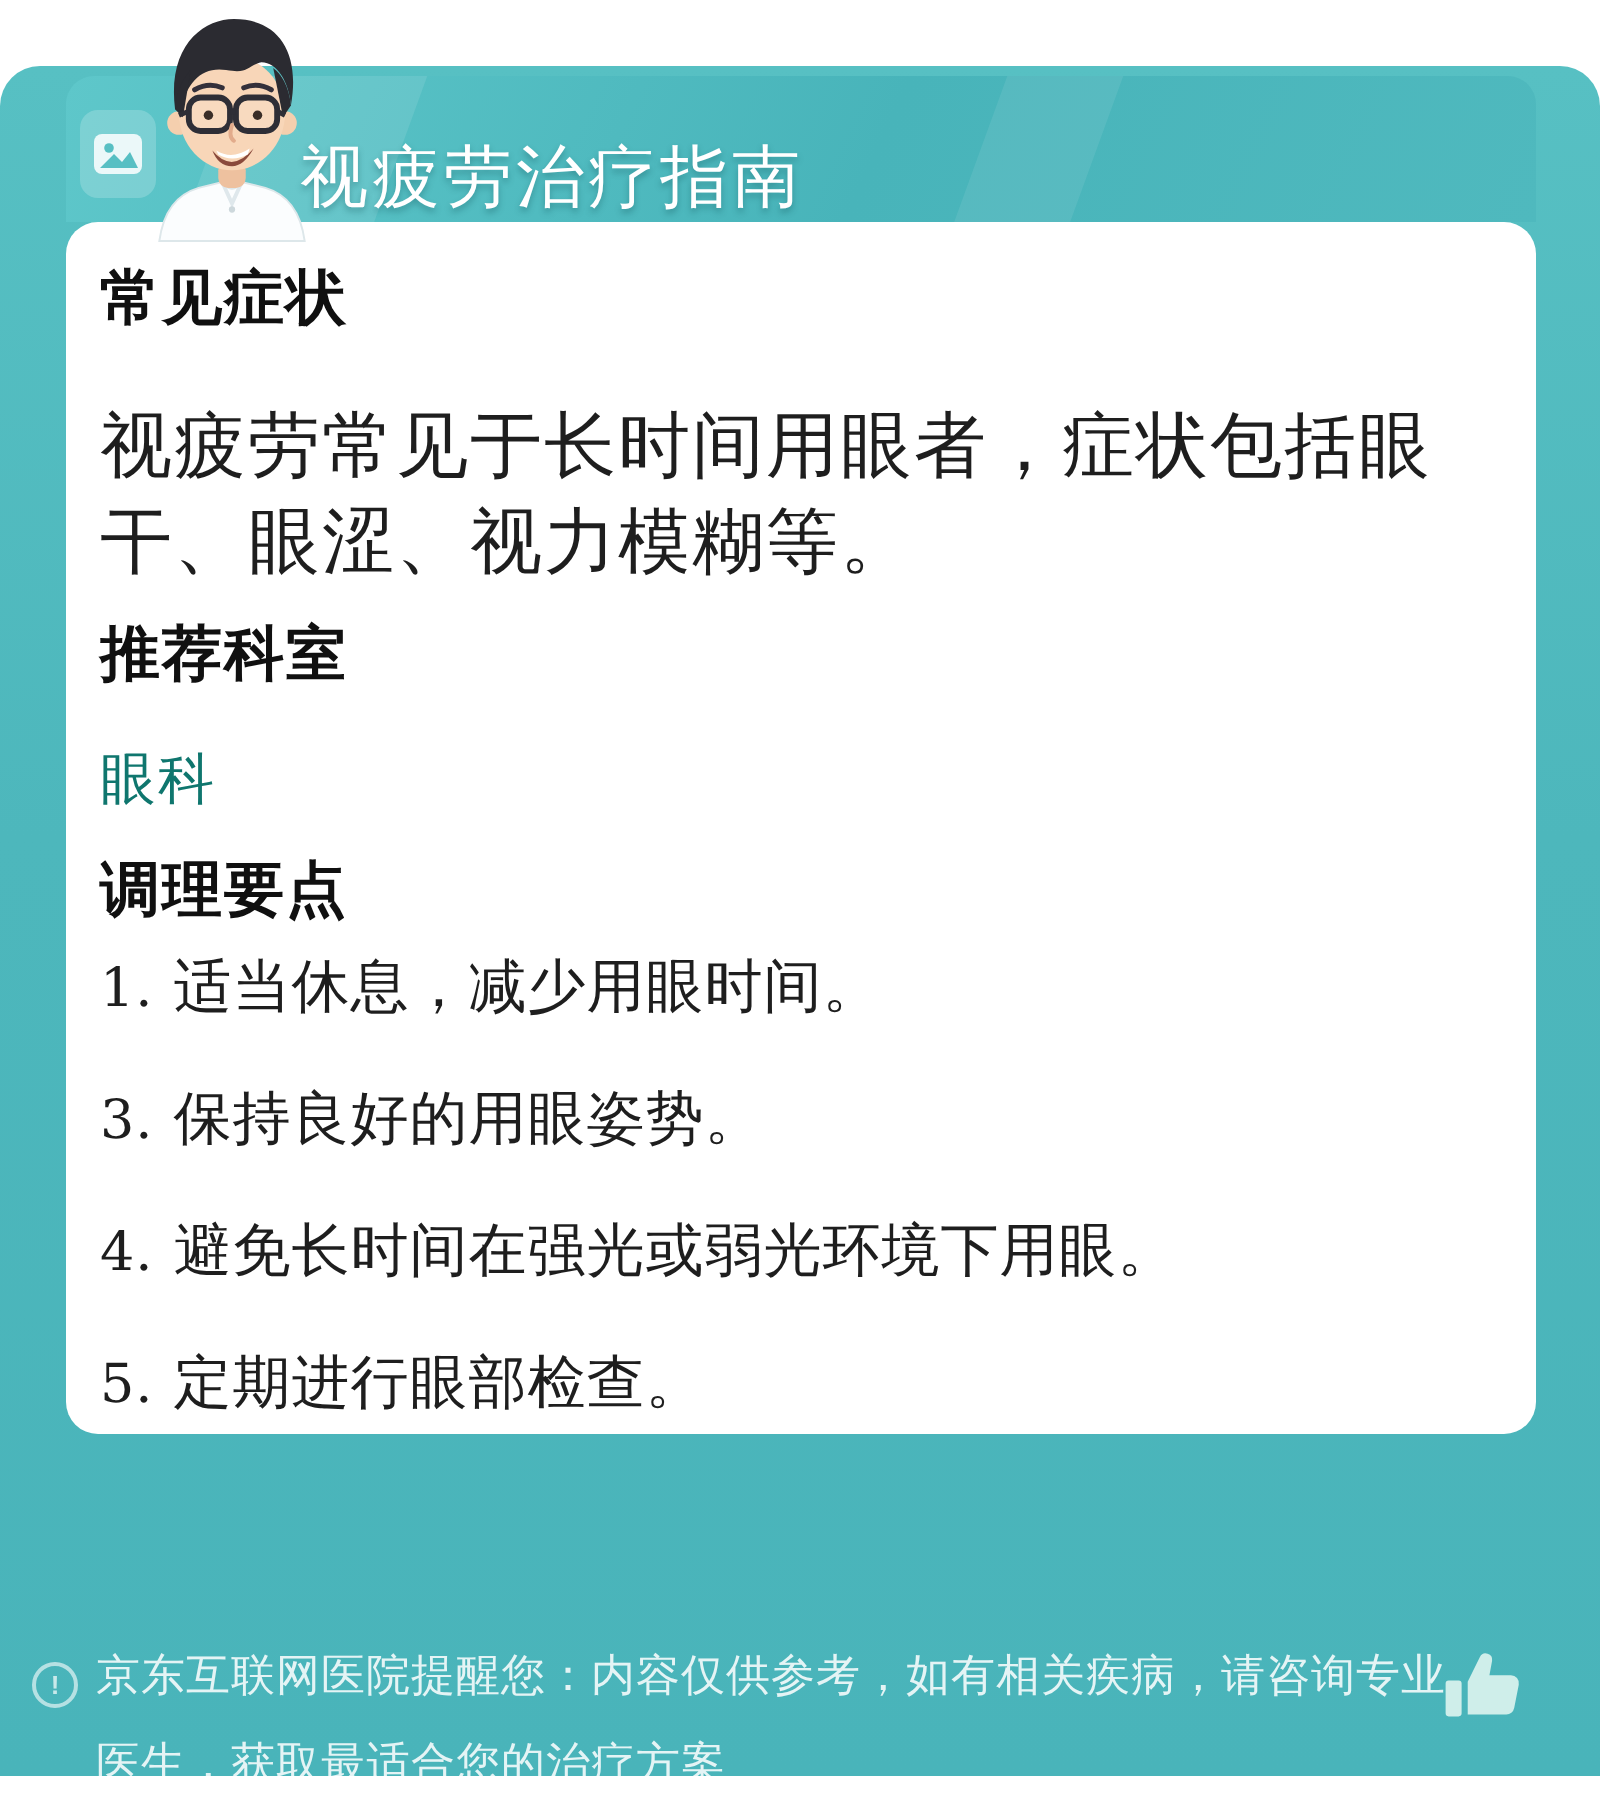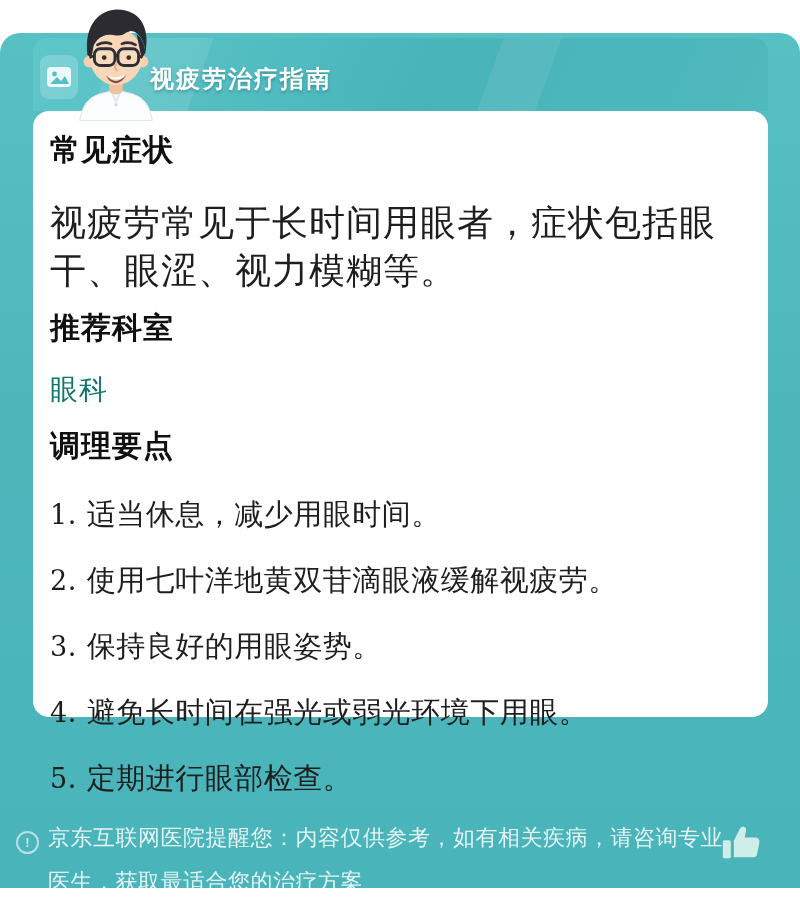--- a/index.html
+++ b/index.html
@@ -21,37 +21,37 @@
   }
   .sheen{position:absolute;background:rgba(255,255,255,0.10);transform:skewX(-20deg);}
   .sheen.s1{left:70px;top:-12px;width:95px;height:110px;}
   .sheen.s2{left:455px;top:-12px;width:58px;height:110px;background:rgba(255,255,255,0.08);}
   .pic-icon{
     position:absolute;left:7px;top:17px;width:38px;height:44px;
     background:rgba(255,255,255,0.20);border-radius:9px;
     display:flex;align-items:center;justify-content:center;
   }
   .band-title{
-    position:absolute;left:117px;top:4px;height:73px;display:flex;align-items:center;
-    color:#ffffff;font-size:24px;font-weight:700;letter-spacing:2px;
+    position:absolute;left:117px;top:14px;height:73px;display:flex;align-items:center;
+    color:#ffffff;font-size:34px;font-weight:400;letter-spacing:2px;
     text-shadow:0 2px 3px rgba(15,75,80,0.35);white-space:nowrap;
   }
   
   .avatar{position:absolute;left:62px;top:-26px;width:108px;height:114px;z-index:3;}
   
   .card{
     position:absolute;top:78px;left:33px;width:735px;height:606px;
     background:#ffffff;border-radius:16px;box-sizing:border-box;
     padding:22px 18px 10px 17px;color:#1c1c1c;
   }
   .card h2{
     margin:0 0 32px 0;font-size:30px;line-height:34px;font-weight:700;color:#101010;
     letter-spacing:1px;
   }
-  .card h2.tight{margin-bottom:32px;}
+  .card h2.tight{margin-bottom:12px;}
   .card .para{
     margin:0 0 16px 0;font-size:36px;line-height:48px;letter-spacing:1px;color:#1e1e1e;
   }
   .card .dept{
     margin:0 0 22px 0;font-size:28px;line-height:34px;letter-spacing:1px;color:#0f766e;
   }
   .card h2.mid{margin-bottom:28px;}
   ol.tips{list-style:none;margin:0;padding:0;}
   ol.tips li{
     font-size:29px;line-height:38px;margin-bottom:27px;letter-spacing:0.5px;color:#1e1e1e;
@@ -137,23 +137,20 @@
 
     <h2 class="mid">推荐科室</h2>
     <p class="dept">眼科</p>
 
     <h2 class="tight">调理要点</h2>
     <ol class="tips">
       <li>
         <span class="li-num">1.</span><span>适当休息，减少用眼时间。</span>
       </li>
       <li>
-        <span class="li-num">2.</span><span>使用七叶洋地黄双苷滴眼液缓解视疲劳。</span>
-      </li>
-      <li>
         <span class="li-num">3.</span><span>保持良好的用眼姿势。</span>
       </li>
       <li>
         <span class="li-num">4.</span><span>避免长时间在强光或弱光环境下用眼。</span>
       </li>
       <li>
         <span class="li-num">5.</span><span>定期进行眼部检查。</span>
       </li>
     </ol>
   </div>

